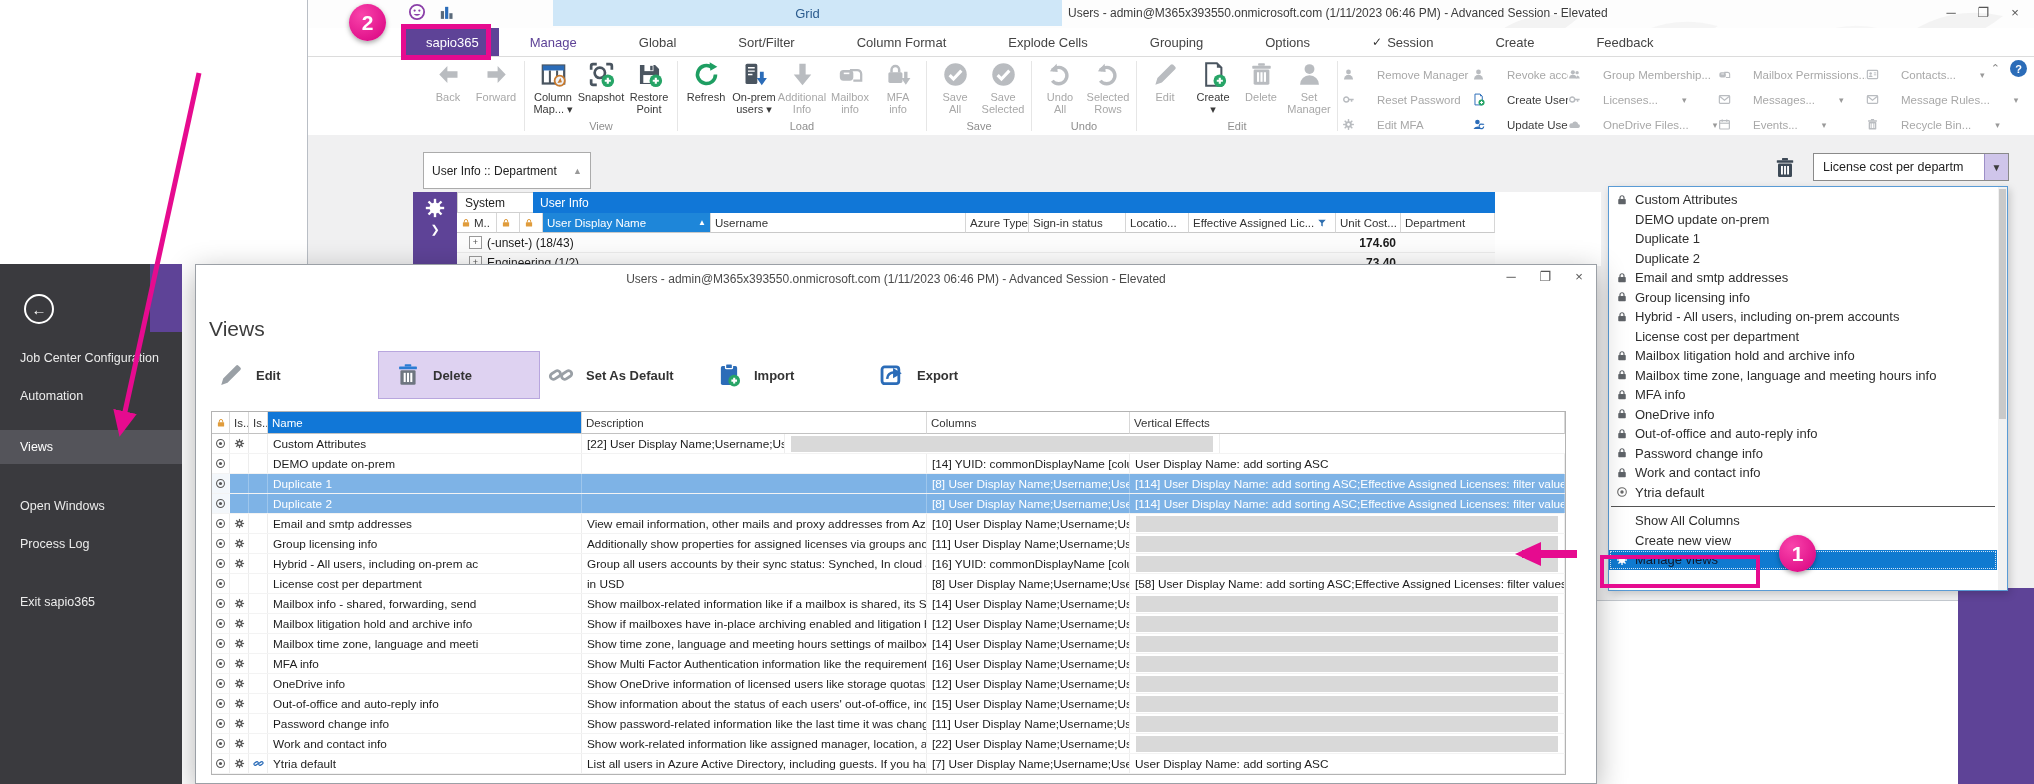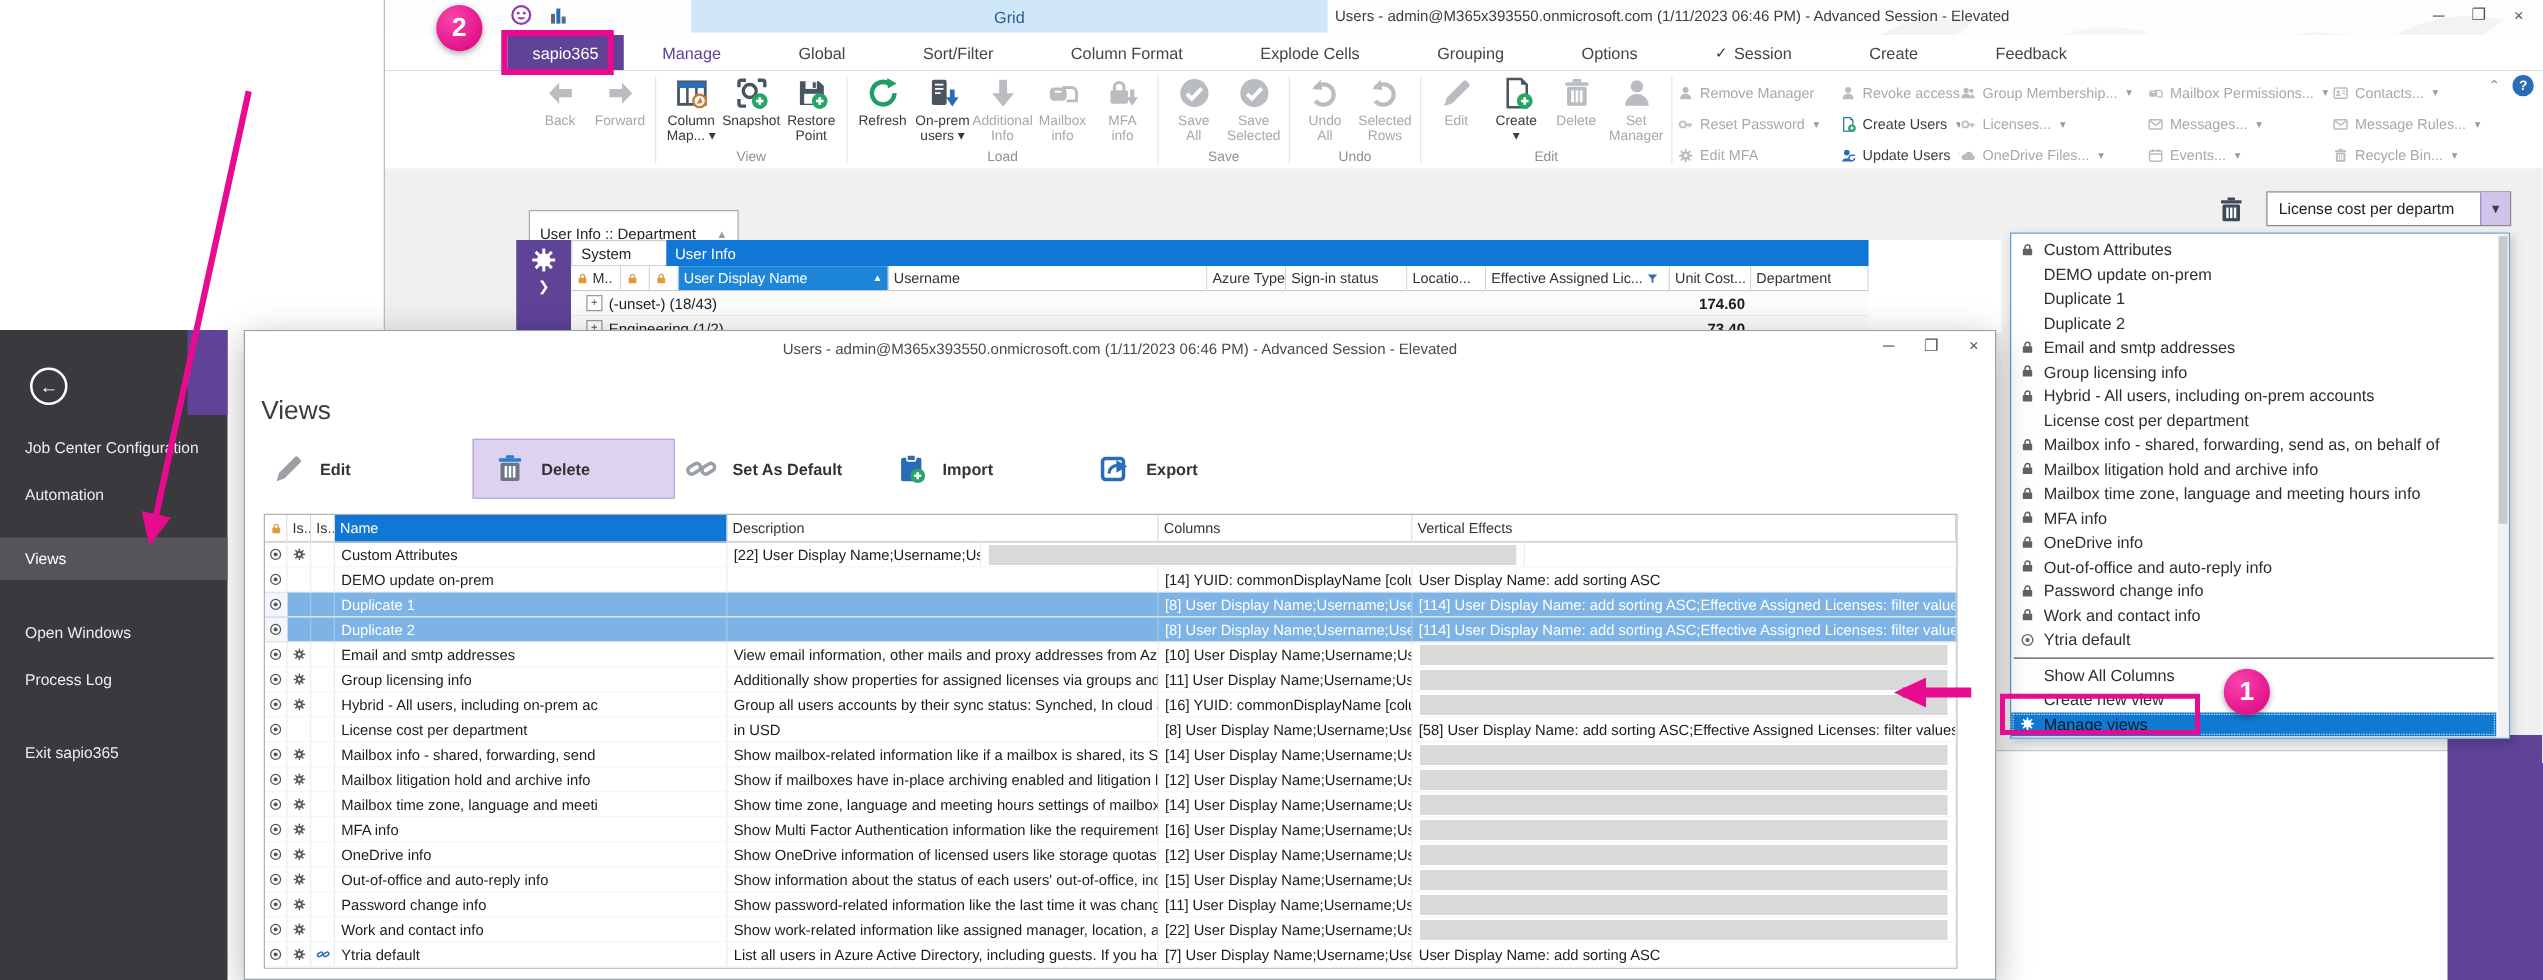--- a/index.html
+++ b/index.html
@@ -30,30 +30,30 @@
   .rgroups{display:flex;height:78px;padding-left:116px;box-sizing:border-box;}
   .rgroup{display:flex;flex-direction:column;}
   .rrow{display:flex;align-items:flex-start;flex:1;padding-top:4px;}
   .rgl{text-align:center;font-size:11px;color:#8f8f8f;height:16px;line-height:14px;}
   .rsep{width:1px;background:#e6e6e6;margin:4px 4px;}
   .rbtn{width:48px;display:flex;flex-direction:column;align-items:center;gap:3px;cursor:default;}
   .rbtn .rlabel{font-size:11px;line-height:12px;text-align:center;color:#3a3a3a;}
   .rbtn.dis .rlabel{color:#a8a8a8;}
   .umcols{display:flex;flex:1;padding-top:5px;}
   .umcol{display:flex;flex-direction:column;}
-  .umitem{display:flex;align-items:center;gap:5px;height:25px;font-size:11.5px;color:#3c3c3c;white-space:nowrap;overflow:hidden;}
+  .umitem{display:flex;align-items:center;gap:22px;height:25px;font-size:11.5px;color:#3c3c3c;white-space:nowrap;overflow:hidden;}
   .umitem.dis{color:#a8a8a8;}
   .umitem .dd{font-size:9px;color:#9a9a9a;margin-left:2px;}
   .ribbon-extra{position:absolute;right:8px;top:3px;display:flex;gap:10px;align-items:center;}
   .help-circle{width:17px;height:17px;border-radius:50%;background:#2b6cb8;color:#fff;font-size:11px;font-weight:bold;
     display:flex;align-items:center;justify-content:center;}
   .collapse-arrow{color:#888;font-size:11px;}
 
   .contentarea{position:absolute;left:0;top:135px;width:100%;height:465px;background:#f0f0f1;}
-  .chip{position:absolute;left:115px;top:33px;width:168px;height:37px;background:#fff;border:1px solid #ababab;
+  .chip{position:absolute;left:115px;top:17px;width:168px;height:37px;background:#fff;border:1px solid #ababab;
     display:flex;align-items:center;padding:0 8px;box-sizing:border-box;font-size:12px;color:#222;}
   .chip-arr{margin-left:auto;color:#999;font-size:9px;}
   .vs-trash{position:absolute;left:1465px;top:21px;}
   .vs-combo{position:absolute;left:1505px;top:18px;width:196px;height:28px;background:#fff;border:1px solid #8a8a8a;
     box-sizing:border-box;display:flex;align-items:center;}
   .vs-val{flex:1;font-size:12.5px;color:#222;padding-left:9px;white-space:nowrap;overflow:hidden;}
   .vs-btn{width:23px;height:100%;background:#cfc5ea;border-left:1px solid #9d8fc7;display:flex;align-items:center;justify-content:center;
     color:#3c3c3c;font-size:10px;}
   .gear-panel{position:absolute;left:105px;top:57px;width:44px;height:74px;background:#5e4397;display:flex;flex-direction:column;align-items:center;padding-top:5px;box-sizing:border-box;}
   .gear-panel .chev{color:#fff;font-size:11px;margin-top:4px;}
@@ -832,31 +832,20 @@
         </div>
         <div class="vd-item">
           <span class="vd-ic">
             <span class="ic" style="color: rgb(95, 99, 104);">
               <svg viewBox="0 0 24 24" fill="currentColor" width="12" height="12">
                 <rect x="4.5" y="10" width="15" height="10.5" rx="1.5"></rect>
                 <path d="M8 10.5V7.5a4 4 0 0 1 8 0v3" fill="none" stroke="currentColor" stroke-width="2.4"></path>
               </svg>
             </span>
           </span>
-          <span class="vd-t">Mailbox info - shared, forwarding, send as, on behalf of</span>
-        </div>
-        <div class="vd-item">
-          <span class="vd-ic">
-            <span class="ic" style="color: rgb(95, 99, 104);">
-              <svg viewBox="0 0 24 24" fill="currentColor" width="12" height="12">
-                <rect x="4.5" y="10" width="15" height="10.5" rx="1.5"></rect>
-                <path d="M8 10.5V7.5a4 4 0 0 1 8 0v3" fill="none" stroke="currentColor" stroke-width="2.4"></path>
-              </svg>
-            </span>
-          </span>
           <span class="vd-t">Mailbox litigation hold and archive info</span>
         </div>
         <div class="vd-item">
           <span class="vd-ic">
             <span class="ic" style="color: rgb(95, 99, 104);">
               <svg viewBox="0 0 24 24" fill="currentColor" width="12" height="12">
                 <rect x="4.5" y="10" width="15" height="10.5" rx="1.5"></rect>
                 <path d="M8 10.5V7.5a4 4 0 0 1 8 0v3" fill="none" stroke="currentColor" stroke-width="2.4"></path>
               </svg>
             </span>

